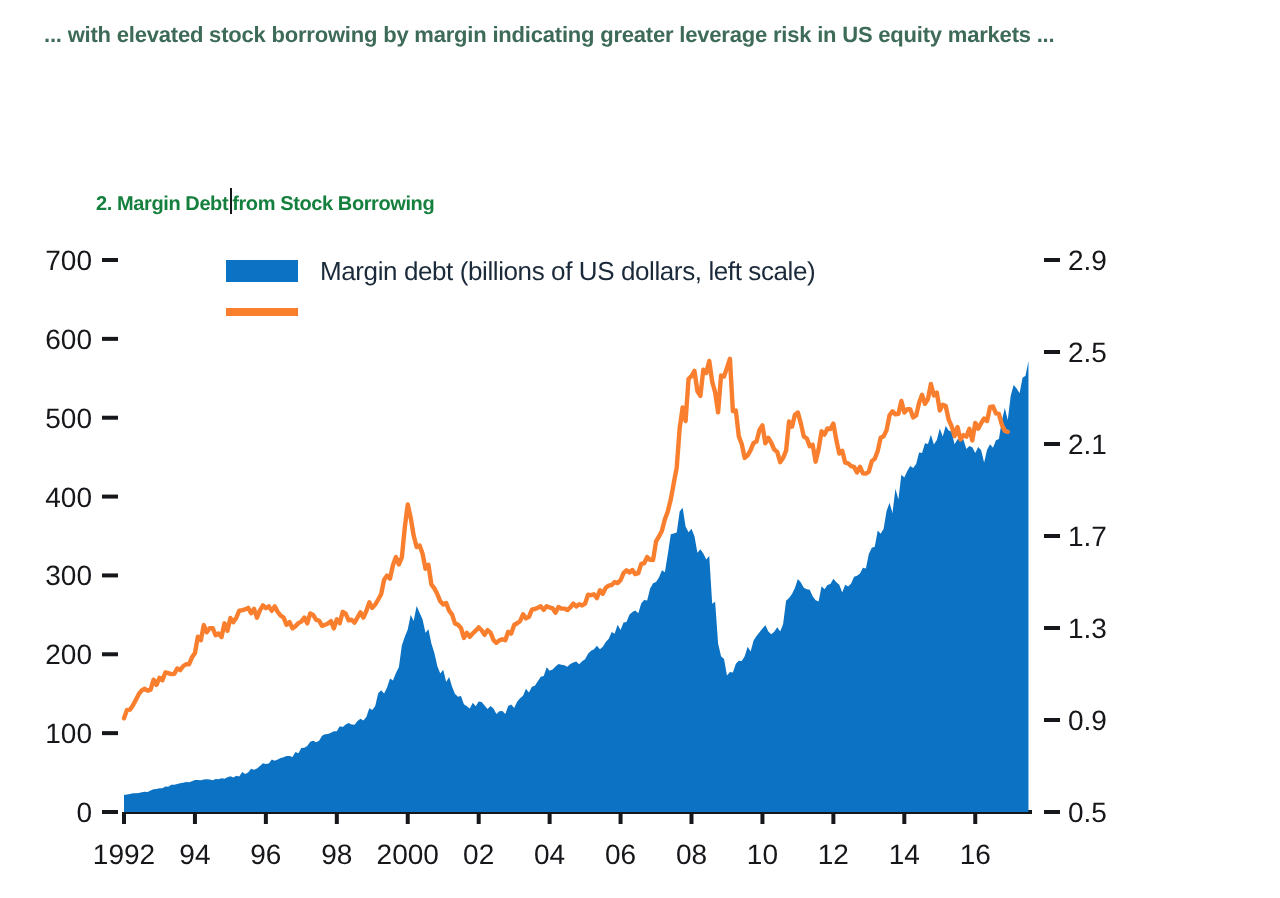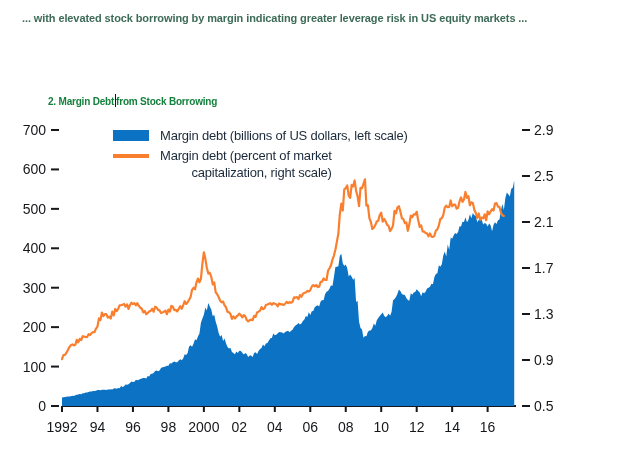--- a/index.html
+++ b/index.html
@@ -190,18 +190,16 @@
       </g>
   </svg>
 
   <div class="legend">
     <div class="legend-row">
       <span class="legend-swatch-bar"></span>
       <span class="legend-text">Margin debt (billions of US dollars, left scale)</span>
     </div>
     <div class="legend-row">
       <span class="legend-swatch-line"></span>
-      <span class="legend-text">Margin debt (percent of market
-capitalization, right scale)</span>
     </div>
   </div>
 
 </div>
 
 </body></html>

